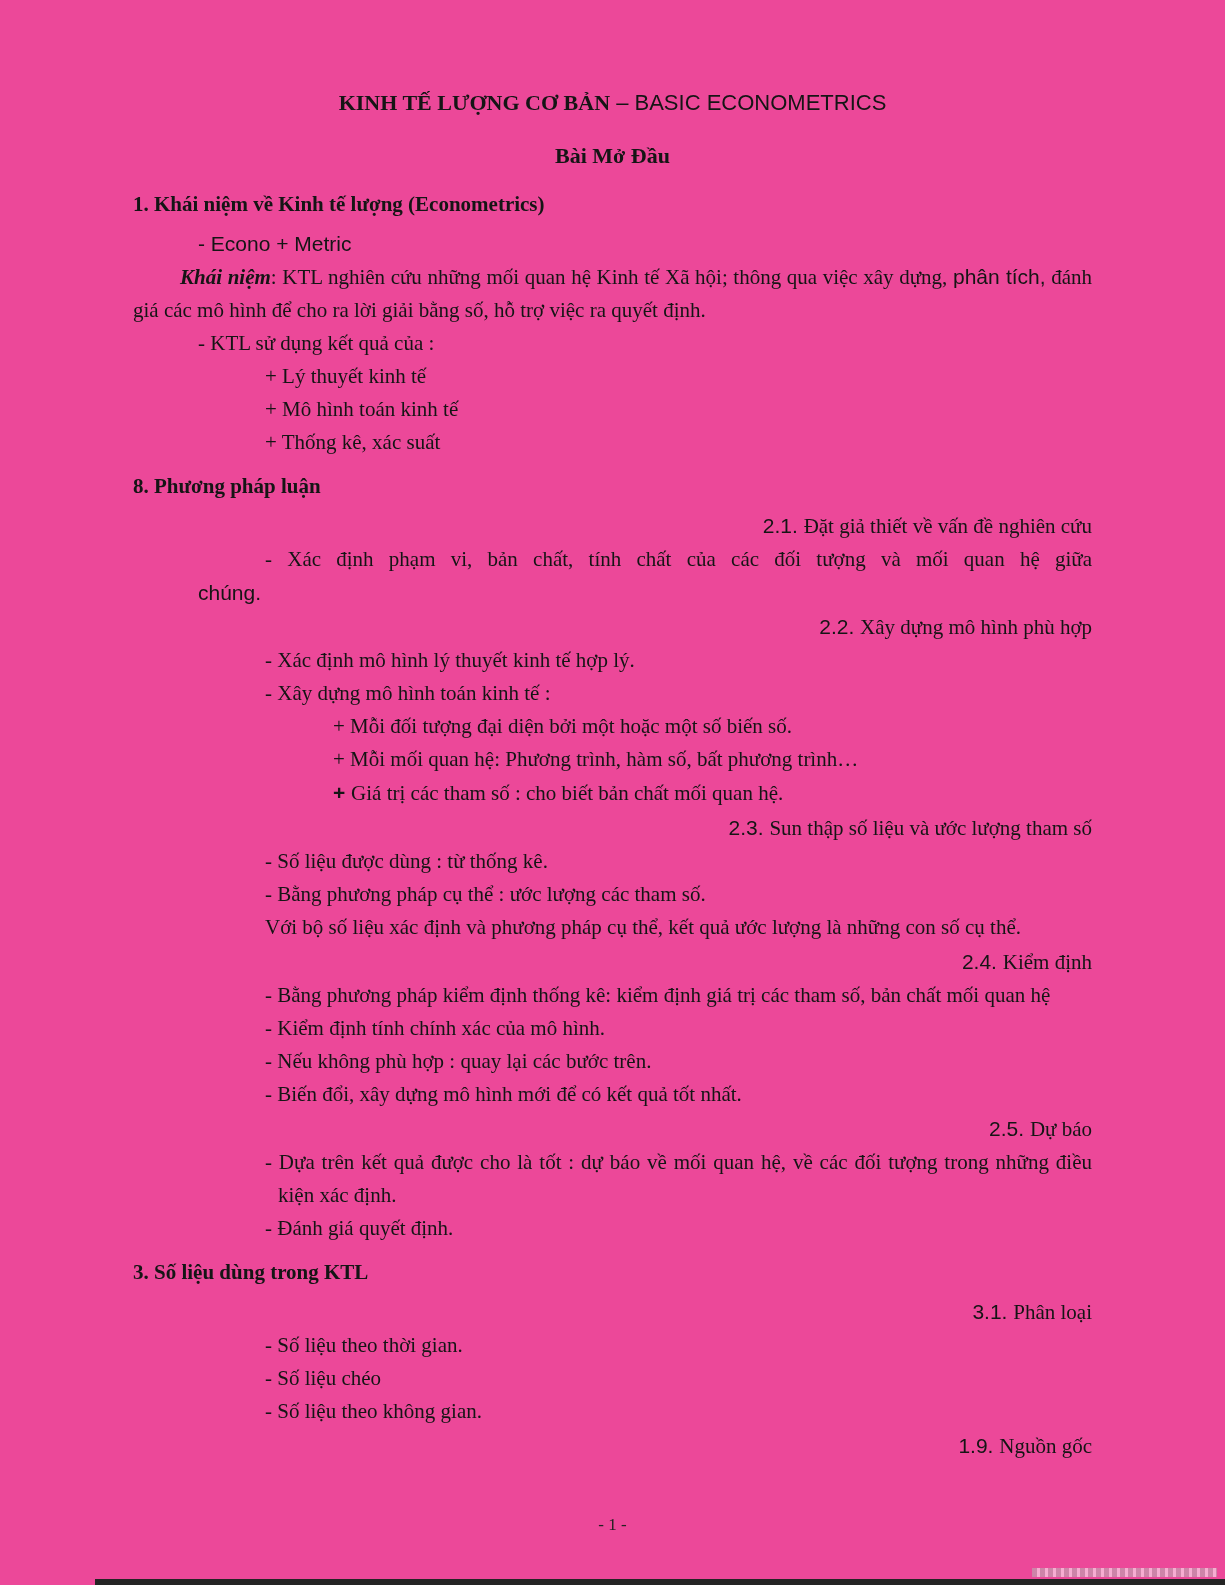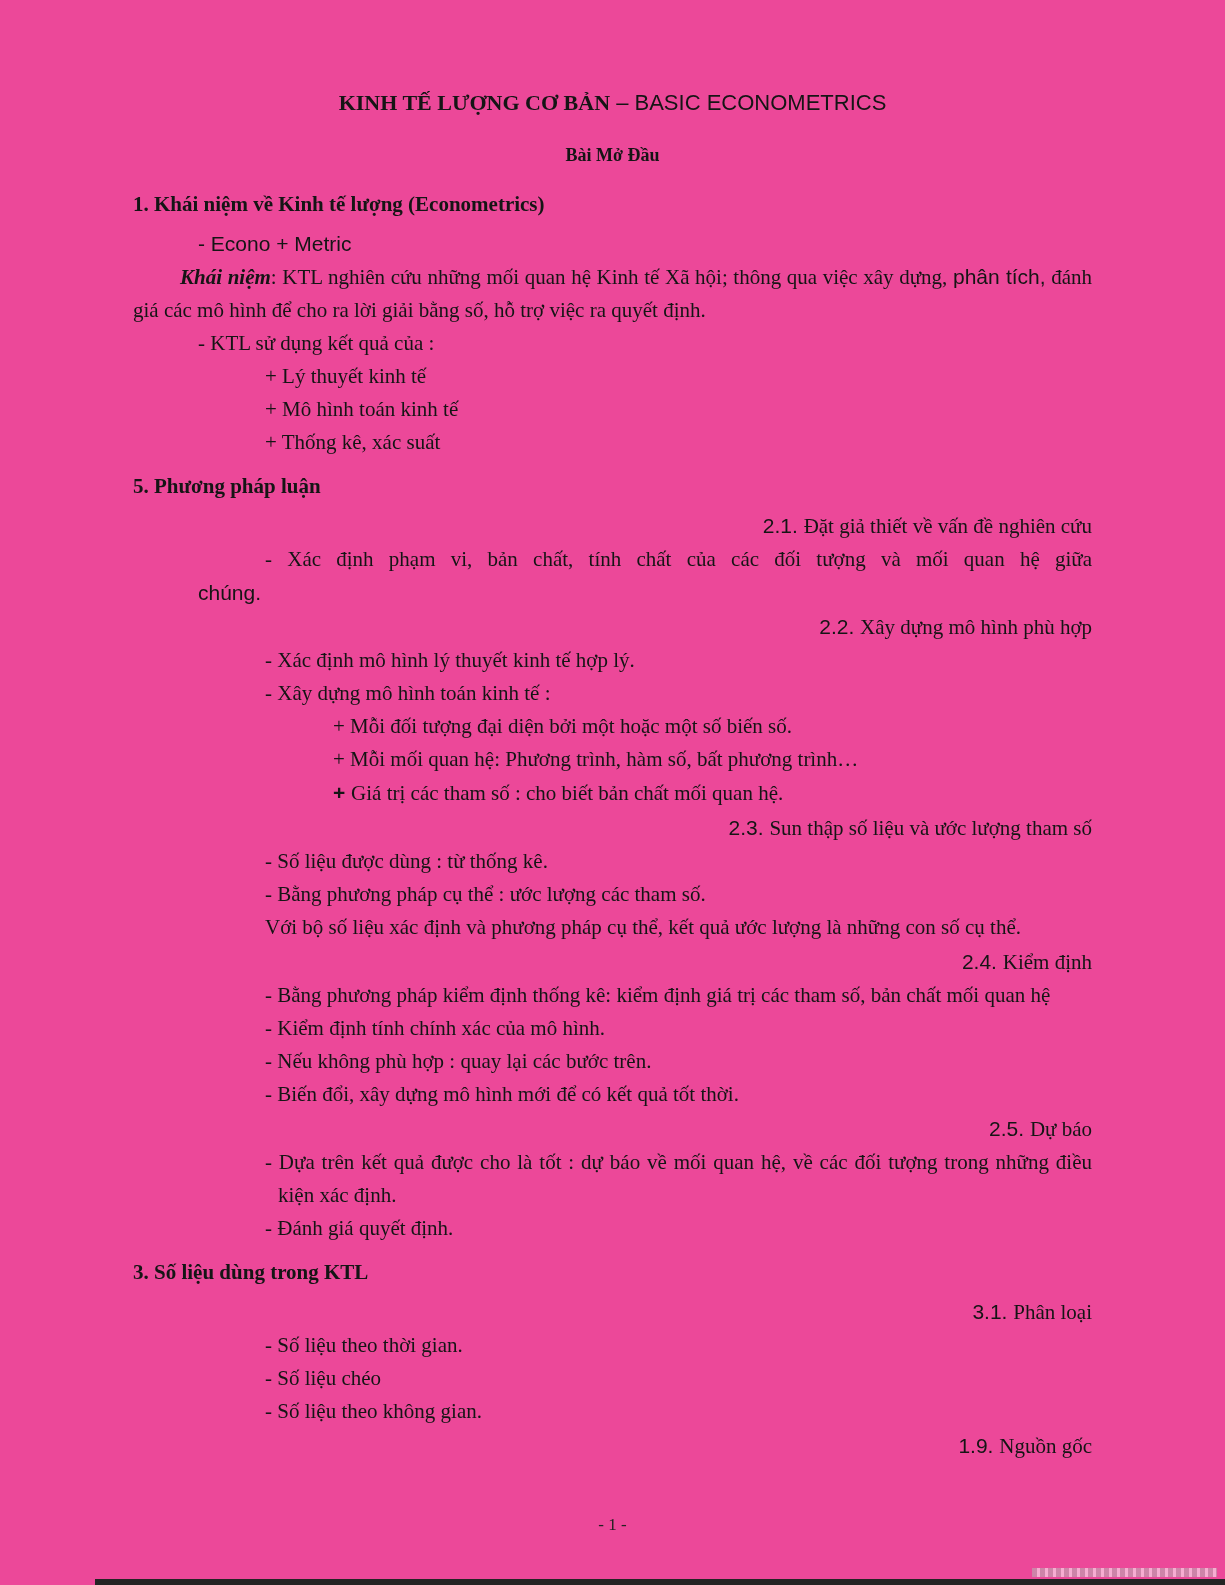--- a/index.html
+++ b/index.html
@@ -10,21 +10,21 @@
     overflow:hidden;
     font-family:"Liberation Serif",serif;
     font-size:21px;
     color:#151515;
   }
   .content{position:absolute;left:133px;top:86px;width:959px;}
   .ln{line-height:33px;}
   .title{text-align:center;font-size:22px;margin-bottom:20px;}
   .title .main{font-weight:bold;}
   .title .suffix{font-family:"Liberation Sans",sans-serif;}
-  .subtitle{text-align:center;font-weight:bold;font-size:18px;margin-bottom:16px;}
+  .subtitle{text-align:center;font-weight:bold;font-size:22px;margin-bottom:16px;}
   .h1{font-weight:bold;margin-top:11px;margin-bottom:6px;}
   .sub{margin-top:1px;text-align:right;}
   .i-none{margin-left:0;}
   .i-bullet1{margin-left:65px;}
   .i-bullet2{margin-left:132px;}
   .i-bullet3{margin-left:200px;}
   .i-sub2{margin-left:37px;}
   .i-sub3{margin-left:55px;}
   .sans{font-family:"Liberation Sans",sans-serif;}
   .sansb{font-family:"Liberation Sans",sans-serif;font-weight:bold;}
@@ -55,39 +55,39 @@
     <div class="ln title"><span class="main">KINH TẾ LƯỢNG CƠ BẢN</span><span class="suffix"> – BASIC ECONOMETRICS</span></div>
     <div class="ln subtitle">Bài Mở Đầu</div>
     <div>
         <div class="ln h1 i-none">1. Khái niệm về Kinh tế lượng (Econometrics)</div>
         <div class="ln i-bullet1 sans">- Econo + Metric</div>
         <div class="ln i-none just fi"><span class="bi">Khái niệm</span><span>: KTL nghiên cứu những mối quan hệ Kinh tế Xã hội; thông qua việc xây dựng, </span><span class="sans">phân tích,</span><span>  đánh giá các mô hình để cho ra lời giải bằng số, hỗ trợ việc ra quyết định.</span></div>
         <div class="ln i-bullet1">- KTL sử dụng kết quả của :</div>
         <div class="ln i-bullet2">+ Lý thuyết kinh tế</div>
         <div class="ln i-bullet2">+ Mô hình toán kinh tế</div>
         <div class="ln i-bullet2">+ Thống kê, xác suất</div>
-        <div class="ln h1 i-none">5. Phương pháp luận</div>
+        <div class="ln h1 i-none">8. Phương pháp luận</div>
         <div class="ln sub i-sub2"><span class="sans">2.1. </span><span>Đặt giả thiết về vấn đề nghiên cứu</span></div>
         <div class="ln i-bullet2 just jl">- Xác định phạm vi, bản chất, tính chất của các đối tượng và mối quan hệ giữa</div>
         <div class="ln i-bullet1 sans">chúng.</div>
         <div class="ln sub i-sub2"><span class="sans">2.2. </span><span>Xây dựng mô hình phù hợp</span></div>
         <div class="ln i-bullet2">- Xác định mô hình lý thuyết kinh tế hợp lý.</div>
         <div class="ln i-bullet2">- Xây dựng mô hình toán kinh tế :</div>
         <div class="ln i-bullet3">+ Mỗi đối tượng đại diện bởi một hoặc một số biến số.</div>
         <div class="ln i-bullet3">+ Mỗi mối quan hệ: Phương trình, hàm số, bất phương trình…</div>
         <div class="ln i-bullet3"><span class="sansb">+ </span><span>Giá trị các tham số : cho biết bản chất mối quan hệ.</span></div>
         <div class="ln sub i-sub2"><span class="sans">2.3. </span><span>Sun thập số liệu và ước lượng tham số</span></div>
         <div class="ln i-bullet2">- Số liệu được dùng : từ thống kê.</div>
         <div class="ln i-bullet2">- Bằng phương pháp cụ thể : ước lượng các tham số.</div>
         <div class="ln i-bullet2 just">Với bộ số liệu xác định và phương pháp cụ thể, kết quả ước lượng là những con số cụ thể.</div>
         <div class="ln sub i-sub2"><span class="sans">2.4. </span><span>Kiểm định</span></div>
         <div class="ln i-bullet2 just hang">- Bằng phương pháp kiểm định thống kê: kiểm định giá trị các tham số, bản chất mối quan hệ</div>
         <div class="ln i-bullet2">- Kiểm định tính chính xác của mô hình.</div>
         <div class="ln i-bullet2">- Nếu không phù hợp : quay lại các bước trên.</div>
-        <div class="ln i-bullet2">- Biến đổi, xây dựng mô hình mới để có kết quả tốt thời.</div>
+        <div class="ln i-bullet2">- Biến đổi, xây dựng mô hình mới để có kết quả tốt nhất.</div>
         <div class="ln sub i-sub2"><span class="sans">2.5. </span><span>Dự báo</span></div>
         <div class="ln i-bullet2 just hang">- Dựa trên kết quả được cho là tốt : dự báo về mối quan hệ, về các đối tượng trong những điều kiện xác định.</div>
         <div class="ln i-bullet2">- Đánh giá quyết định.</div>
         <div class="ln h1 i-none">3. Số liệu dùng trong KTL</div>
         <div class="ln sub i-sub3"><span class="sans">3.1. </span><span>Phân loại</span></div>
         <div class="ln i-bullet2">- Số liệu theo thời gian.</div>
         <div class="ln i-bullet2">- Số liệu chéo</div>
         <div class="ln i-bullet2">- Số liệu theo không gian.</div>
         <div class="ln sub i-sub3"><span class="sans">1.9. </span><span>Nguồn gốc</span></div>
       </div>

